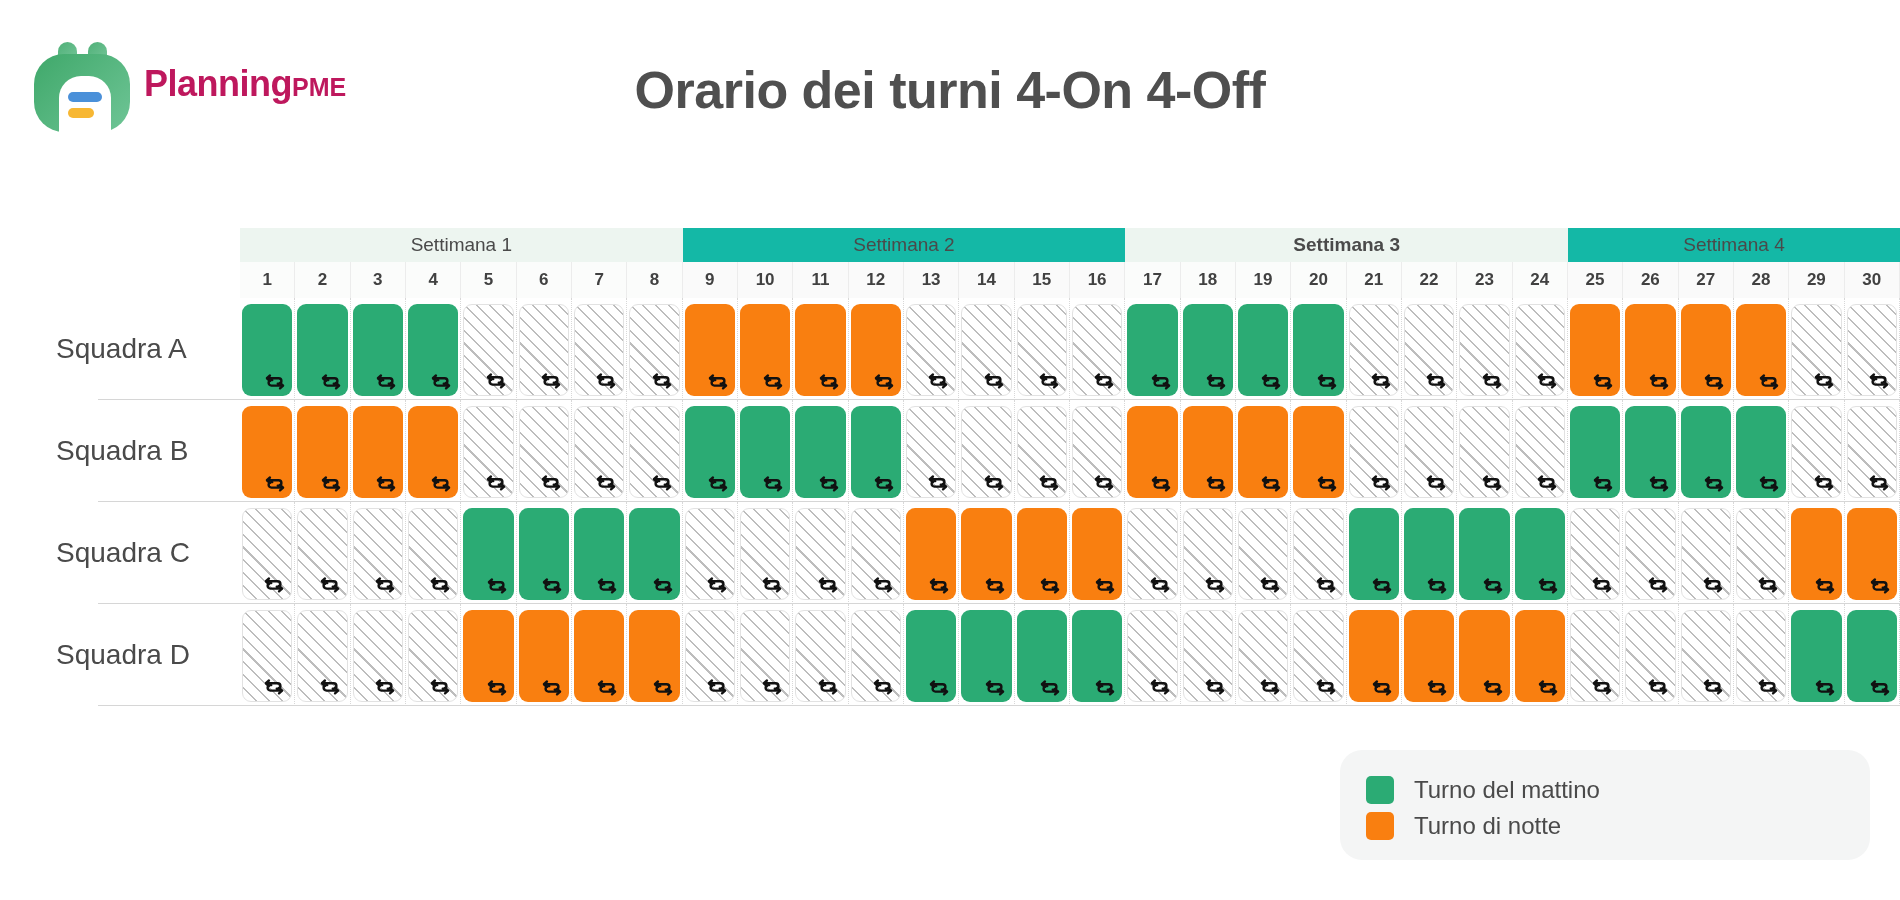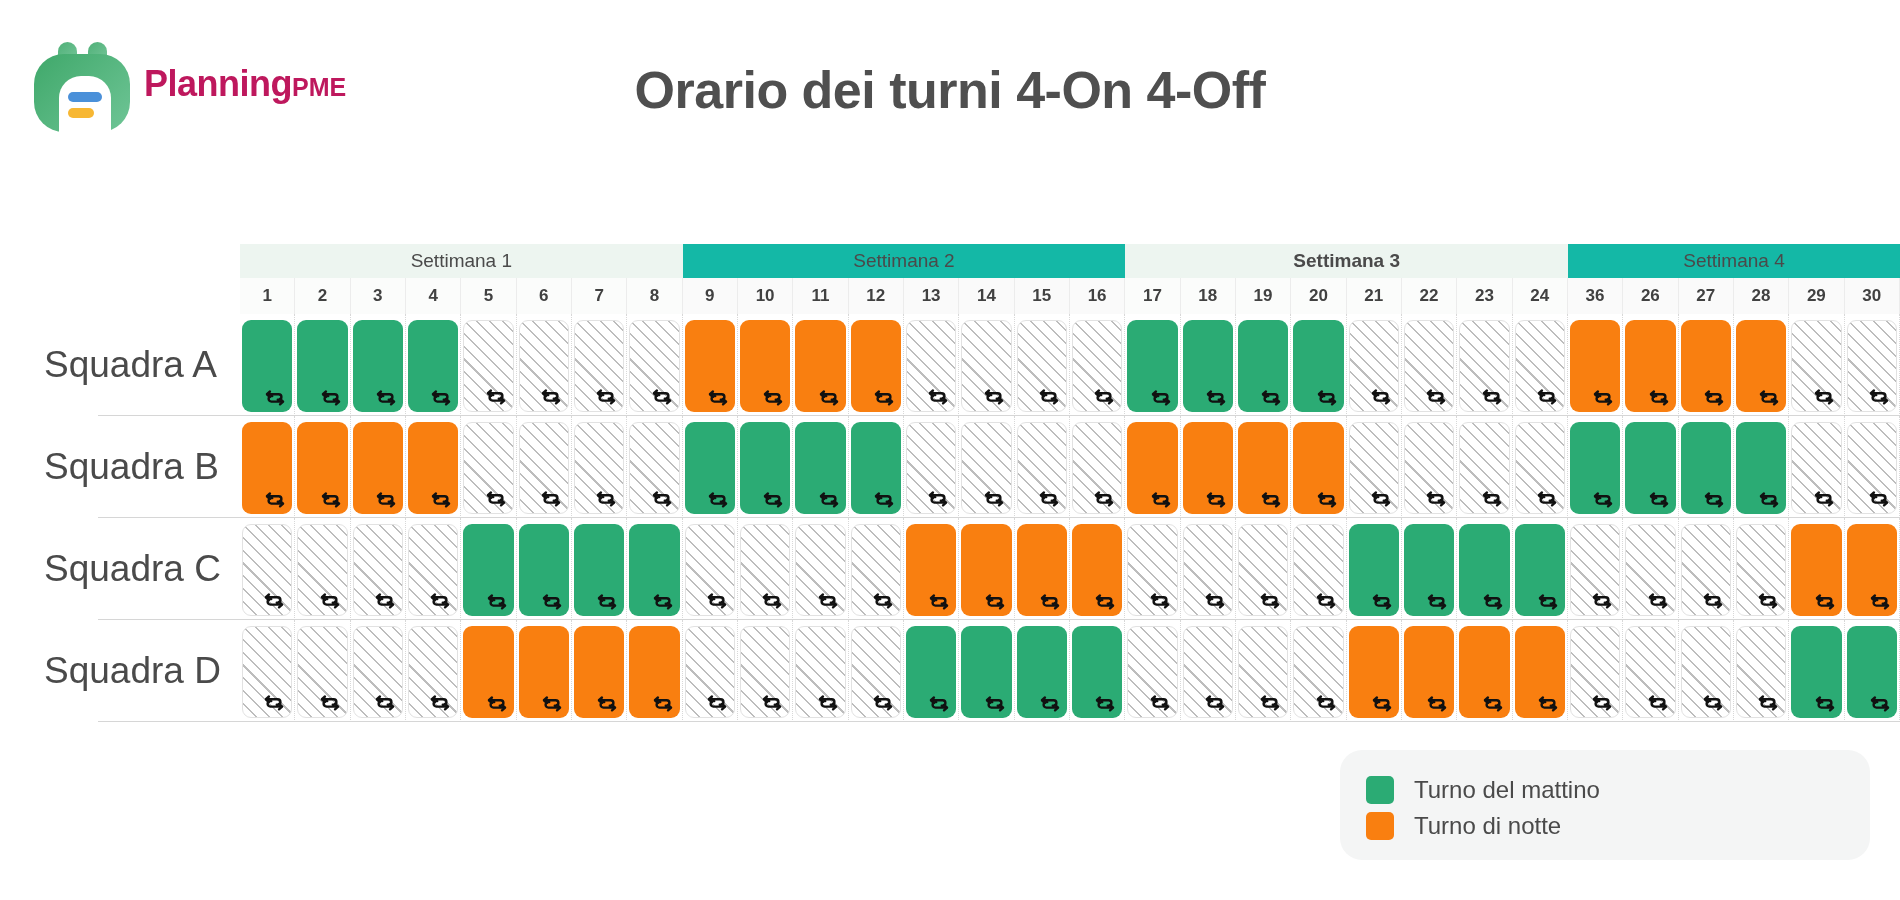--- a/index.html
+++ b/index.html
@@ -46,28 +46,28 @@
   .logo-text .pme { font-size: 25px; letter-spacing: 0px; }
 
   .page-title {
     position: absolute; left: 0; top: 0; width: 1900px;
     text-align: center; line-height: 180px;
     font-size: 52px; font-weight: bold; color: #4f4f4f;
     letter-spacing: -0.5px;
   }
 
   
-  .chart { position: absolute; left: 0px; top: 228px; width: 1900px; margin-top: 16px; }
+  .chart { position: absolute; left: 0px; top: 228px; width: 1900px; }
 
   .grid-row { display: flex; width: 1900px; }
   .row-label-cell {
     width: 240px; flex: 0 0 240px;
     display: flex; align-items: center;
-    padding-left: 44px;
-    font-size: 37px; color: #4a4a4a;
+    padding-left: 56px;
+    font-size: 28px; color: #4a4a4a;
   }
   .cols { display: flex; flex: 1 1 auto; }
   .col { flex: 1 1 0; min-width: 0; position: relative; }
 
   
   .week-row { height: 34px; }
   .week-band {
     height: 34px; display: flex; align-items: center; justify-content: center;
     font-size: 19px; color: #4a4a4a;
   }
@@ -181,21 +181,21 @@
           <div class="col daynum">15</div>
           <div class="col daynum">16</div>
           <div class="col daynum wk-a">17</div>
           <div class="col daynum wk-a">18</div>
           <div class="col daynum wk-a">19</div>
           <div class="col daynum wk-a">20</div>
           <div class="col daynum wk-a">21</div>
           <div class="col daynum wk-a">22</div>
           <div class="col daynum wk-a">23</div>
           <div class="col daynum wk-a">24</div>
-          <div class="col daynum">36</div>
+          <div class="col daynum">25</div>
           <div class="col daynum">26</div>
           <div class="col daynum">27</div>
           <div class="col daynum">28</div>
           <div class="col daynum">29</div>
           <div class="col daynum">30</div>
         </div>
     </div>
 
     <div id="shift-rows">
         <div class="grid-row shift-row">

